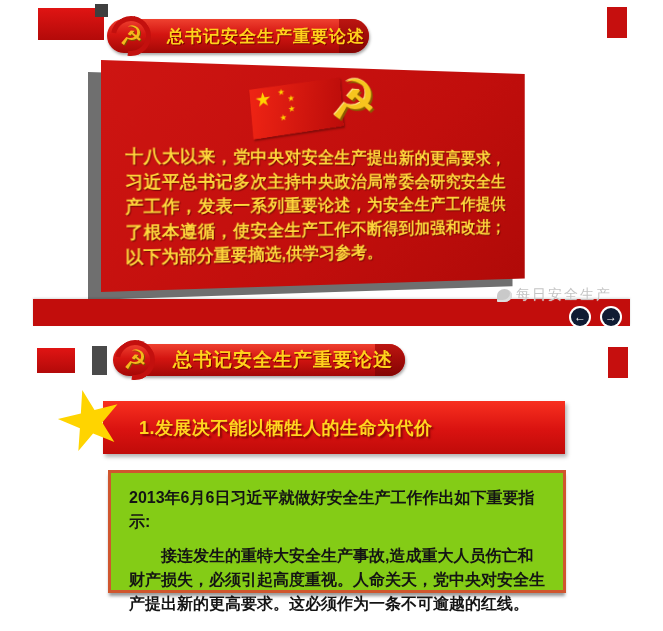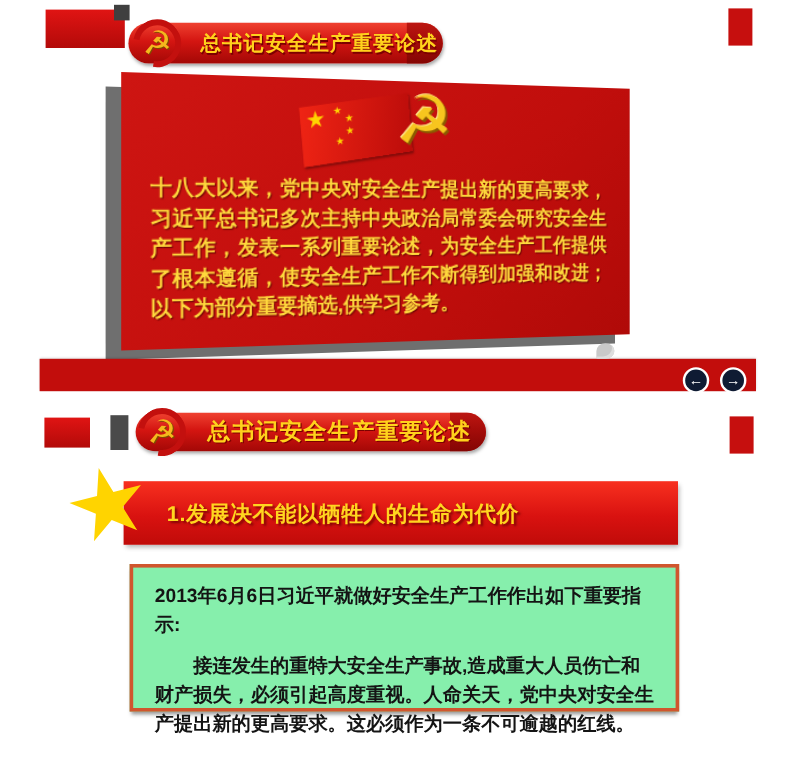--- a/index.html
+++ b/index.html
@@ -62,21 +62,21 @@
           background:linear-gradient(180deg,#f8301f 0%,#d91210 55%,#c00b09 100%);
           box-shadow:2px 3px 4px rgba(0,0,0,.3);display:flex;align-items:center;}
   .topic-title{padding-left:36px;color:#ffd61f;font-weight:bold;font-size:18px;letter-spacing:.5px;
           text-shadow:2px 2px 2px rgba(100,0,0,.75);white-space:nowrap;}
   .topic-star{position:absolute;left:58px;top:389px;width:64px;height:64px;background:#ffd400;
           clip-path:polygon(50% 0%,61% 35%,98% 35%,68% 57%,79% 91%,50% 70%,21% 91%,32% 57%,2% 35%,39% 35%);
           transform:rotate(-14deg);filter:drop-shadow(2px 2px 1px rgba(120,60,0,.5));z-index:3;}
 
   
   .quote-box{position:absolute;left:108px;top:470px;width:458px;height:123px;box-sizing:border-box;
-          border:3px solid #d0562e;background:#86efac;padding:13px 18px 0 18px;
+          border:3px solid #d0562e;background:#84cc16;padding:13px 18px 0 18px;
           box-shadow:0 4px 3px -1px rgba(70,70,70,.55);}
   .quote-lead{margin:0;color:#141414;font-weight:bold;font-size:16px;line-height:1.5;}
   .quote-body{margin:10px 0 0 0;color:#141414;font-weight:bold;font-size:16px;line-height:1.5;
           text-indent:2em;}
 </style>
 </head>
 <body>
 
 <div class="canvas">
 
@@ -105,20 +105,21 @@
         </div>
         <span class="flag-hammer">☭</span>
       </div>
       <div class="intro-text">十八大以来，党中央对安全生产提出新的更高要求，习近平总书记多次主持中央政治局常委会研究安全生产工作，发表一系列重要论述，为安全生产工作提供了根本遵循，使安全生产工作不断得到加强和改进；以下为部分重要摘选,供学习参考。</div>
     </div>
   </div>
 
   <div class="divider-bar"></div>
   <div class="watermark">
     <span class="wm-icon"></span>
+    <span class="wm-text">每日安全生产</span>
   </div>
   <div class="nav-btn" style="left:571px;top:308px;">←</div>
   <div class="nav-btn" style="left:602px;top:308px;">→</div>
 
   <div class="hdr-red-block" style="left:37px;top:348px;width:38px;height:25px;"></div>
   <div class="hdr-dark-block" style="left:92px;top:346px;width:15px;height:29px;background:#4a4a4a;"></div>
   <div class="ribbon" style="left:113px;top:344px;width:292px;height:32px;">
     <div class="ribbon-cap"></div>
     <div class="emblem" style="left:0px;top:-6px;">
       <span class="swoosh"></span>

